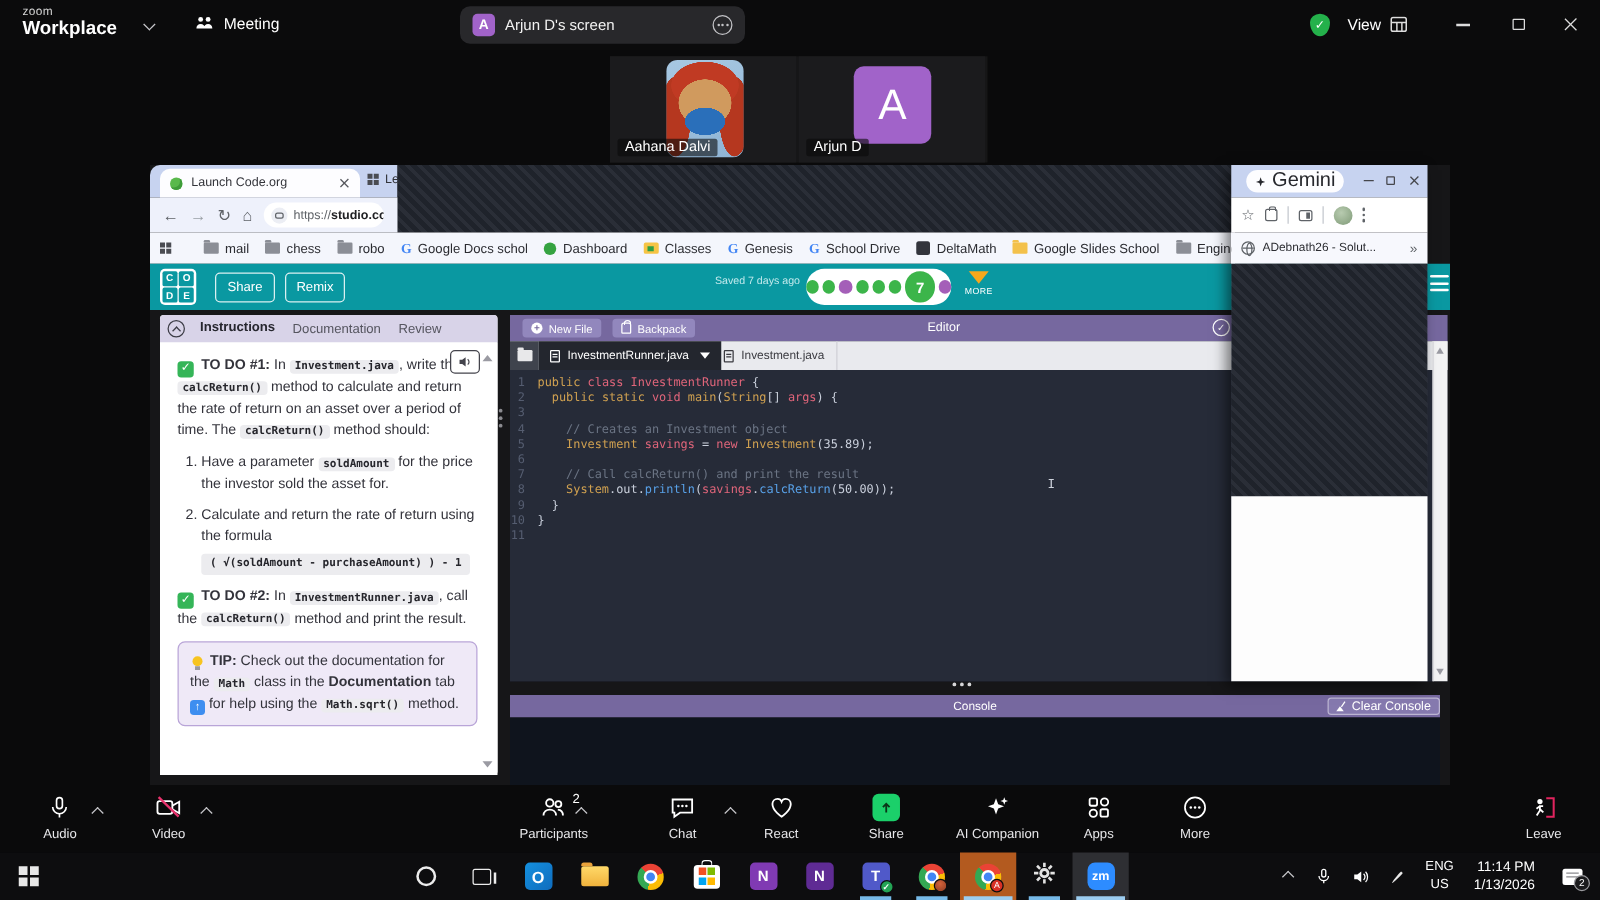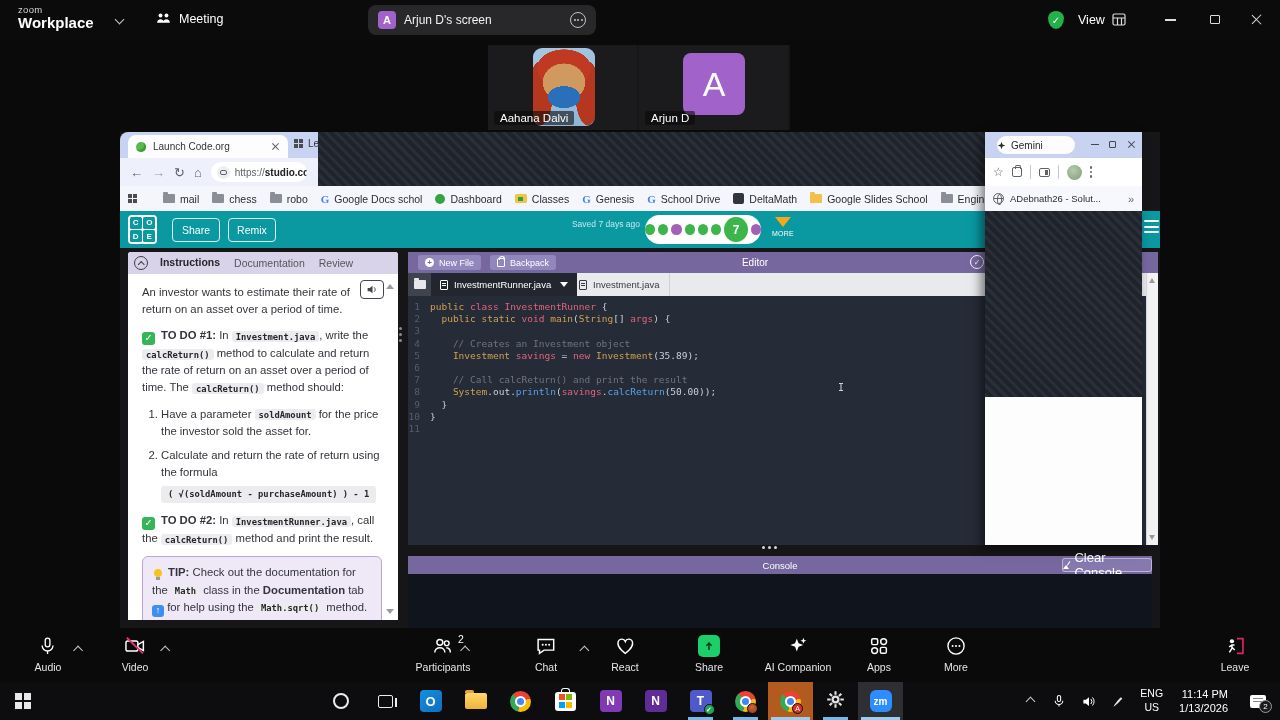--- a/index.html
+++ b/index.html
@@ -150,32 +150,32 @@
 .ln{display:inline-block;width:22px;text-align:right;padding-right:10px;color:#555d70}
 .k{color:#cfa050}.t{color:#e0657a}.f{color:#58a1e8}.c{color:#6b7484}.p{color:#c9cfdb}
 .ed-scroll{position:absolute;left:738px;top:21px;width:12px;height:272px;background:#f3f3f4;border-left:1px solid #dcdce0}
 .ed-scroll .tri-up{left:2px;right:auto;top:5px;border-left-width:3.5px;border-right-width:3.5px}
 .ed-scroll .tri-down{left:2px;right:auto;bottom:5px;border-left-width:3.5px;border-right-width:3.5px}
 .ibeam{position:absolute;left:430px;top:130px;width:7px;height:12px;color:#cdd2dc;font-size:10px;font-family:"DejaVu Sans Mono",monospace}
 
 
 .console-bar{position:absolute;left:288px;top:424px;width:744px;height:18px;background:#76689f;display:flex;align-items:center;justify-content:center}
 .console-title{font-size:9.5px;color:#fff}
-.clear-btn{position:absolute;left:654px;top:2px;width:90px;height:14px;background:#8579ae;border:1px solid rgba(255,255,255,.45);border-radius:3px;display:flex;align-items:center;justify-content:center;gap:4px;font-size:13px;color:#fff}
+.clear-btn{position:absolute;left:654px;top:2px;width:90px;height:14px;background:#8579ae;border:1px solid rgba(255,255,255,.45);border-radius:3px;display:flex;align-items:center;justify-content:center;gap:4px;font-size:10px;color:#fff}
 .broom{width:8px;height:8px;position:relative}
 .broom::before{content:"";position:absolute;left:5px;top:0;width:1.4px;height:5px;background:#fff;transform:rotate(35deg)}
 .broom::after{content:"";position:absolute;left:0;bottom:0;width:0;height:0;border-left:3px solid transparent;border-right:3px solid transparent;border-bottom:4px solid #fff}
 .console-body{position:absolute;left:288px;top:442px;width:744px;height:54px;background:#0f141d}
 .hdots{position:absolute;left:642px;top:414px;display:flex;gap:3px}
 .hdots i{width:3px;height:3px;border-radius:50%;background:#d6d6d8}
 
 
 .gemini{position:absolute;left:865px;top:0;width:157px;height:413px;box-shadow:-4px 4px 10px rgba(0,0,0,.5)}
 .gm-tabs{position:absolute;left:0;top:0;width:157px;height:26px;background:#c7d3f0}
-.gm-pill{position:absolute;left:12px;top:4px;width:78px;height:18px;background:#fdfdff;border-radius:9px;display:flex;align-items:center;justify-content:flex-start;gap:5px;font-size:10px;color:#27282d}
+.gm-pill{position:absolute;left:12px;top:4px;width:78px;height:18px;background:#fdfdff;border-radius:9px;display:flex;align-items:center;justify-content:center;gap:5px;font-size:16px;color:#27282d}
 .gm-ctrl-min{position:absolute;width:8px;height:1.3px;background:#45464b}
 .gm-ctrl-max{position:absolute;width:7px;height:7px;border:1.1px solid #45464b;border-radius:1px}
 .gm-x{position:absolute;width:9px;height:9px}
 .gm-x::before,.gm-x::after{content:"";position:absolute;left:4px;top:0;width:1.2px;height:9px;background:#45464b}
 .gm-x::before{transform:rotate(45deg)}.gm-x::after{transform:rotate(-45deg)}
 .gm-toolbar{position:absolute;left:0;top:26px;width:157px;height:28px;background:#fff;display:flex;align-items:center;padding:0 8px;gap:8px}
 .gm-star{font-size:12px;color:#5f6368}
 .puzzle-ic{width:10px;height:10px;border:1.2px solid #5f6368;border-radius:2px;position:relative}
 .puzzle-ic::before{content:"";position:absolute;left:2px;top:-3px;width:4px;height:3px;border:1.2px solid #5f6368;border-bottom:none;border-radius:2px 2px 0 0}
 .panel-ic{width:11px;height:9px;border:1.2px solid #5f6368;border-radius:2px;position:relative}
@@ -414,21 +414,20 @@
       <div class="instr">
         <div class="instr-head">
           <span class="collapse-ic">
               <span class="chev chev-up"></span>
             </span>
           <span class="itab active">Instructions</span>
           <span class="itab">Documentation</span>
           <span class="itab">Review</span>
         </div>
         <div class="instr-body" id="instr-content">
-            <p>An investor wants to estimate their rate of return on an asset over a period of time.</p>
             <p><span class="checkbox">✓</span><b>TO DO #1:</b> In <span class="chip">Investment.java</span>, write the <span class="chip">calcReturn()</span> method to calculate and return the rate of return on an asset over a period of time. The <span class="chip">calcReturn()</span> method should:</p>
             <ol>
               <li>Have a parameter <span class="chip">soldAmount</span> for the price the investor sold the asset for.</li>
               <li>Calculate and return the rate of return using the formula<br><span class="blockchip">( √(soldAmount - purchaseAmount) ) - 1</span></li>
             </ol>
             <p><span class="checkbox">✓</span><b>TO DO #2:</b> In <span class="chip">InvestmentRunner.java</span>, call the <span class="chip">calcReturn()</span> method and print the result.</p>
             <div class="tipbox"><span class="bulb"></span><b>TIP:</b> Check out the documentation for the <span class="chip">Math</span> class in the <b>Documentation</b> tab <span class="upchip">↑</span> for help using the <span class="chip">Math.sqrt()</span> method.</div>
           </div>
         <div class="readaloud">
           <svg width="13" height="11" viewBox="0 0 24 20">

